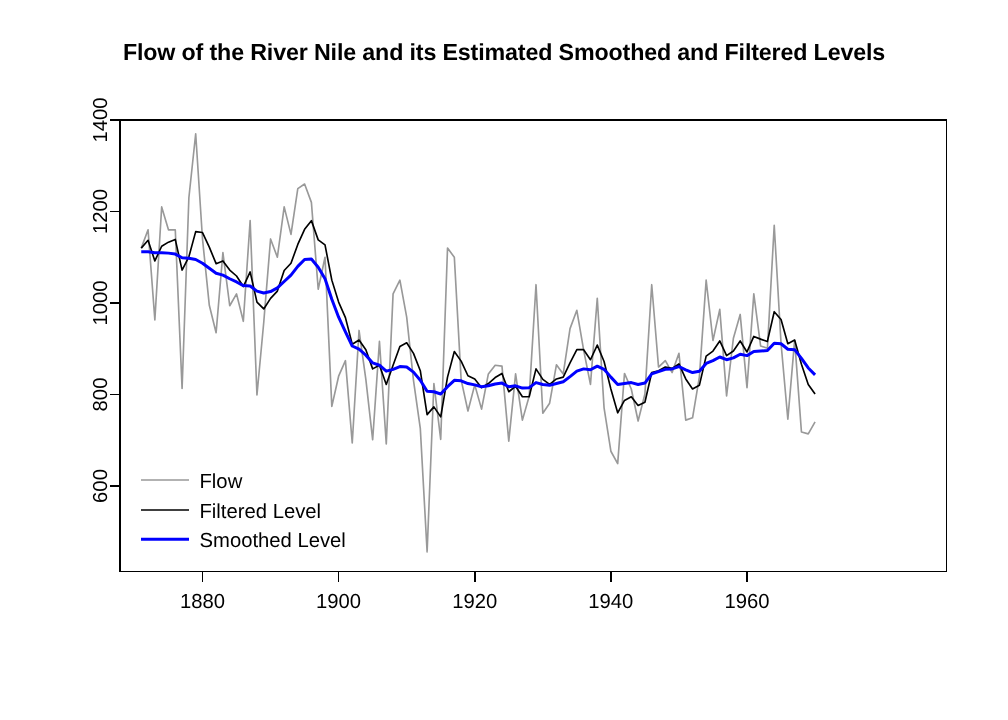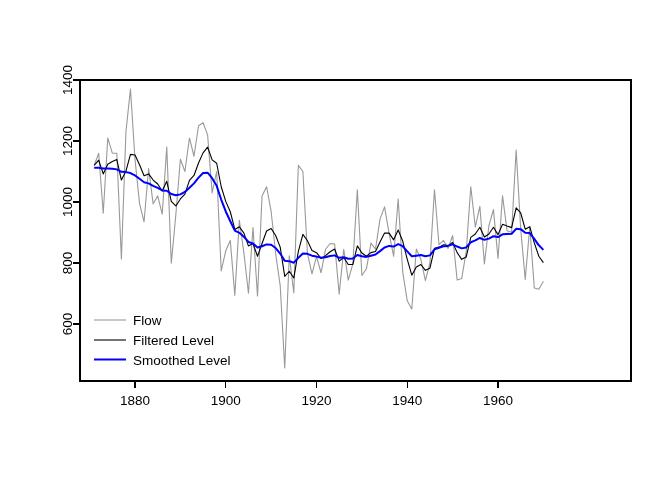--- a/index.html
+++ b/index.html
@@ -62,20 +62,21 @@
     font-family: "Liberation Sans", sans-serif;
     font-size: 13.5px;
     fill: #000000;
   }
 </style>
 </head>
 <body>
 
 <div id="plot-root">
 
+  <div id="chart-title">Flow of the River Nile and its Estimated Smoothed and Filtered Levels</div>
 
   <svg class="canvas" width="672" height="480">
     <g id="axes-group">
         <path d="M 80 80 L 631 80 L 631 381 L 80 381 Z" class="axis-line"></path>
         <line x1="73" y1="324" x2="80" y2="324" class="tick-mark"></line>
         <text x="67" y="324" text-anchor="middle" dominant-baseline="central" class="tick-label" transform="rotate(-90 67 324)">600</text>
         <line x1="73" y1="263" x2="80" y2="263" class="tick-mark"></line>
         <text x="67" y="263" text-anchor="middle" dominant-baseline="central" class="tick-label" transform="rotate(-90 67 263)">800</text>
         <line x1="73" y1="202" x2="80" y2="202" class="tick-mark"></line>
         <text x="67" y="202" text-anchor="middle" dominant-baseline="central" class="tick-label" transform="rotate(-90 67 202)">1000</text>

